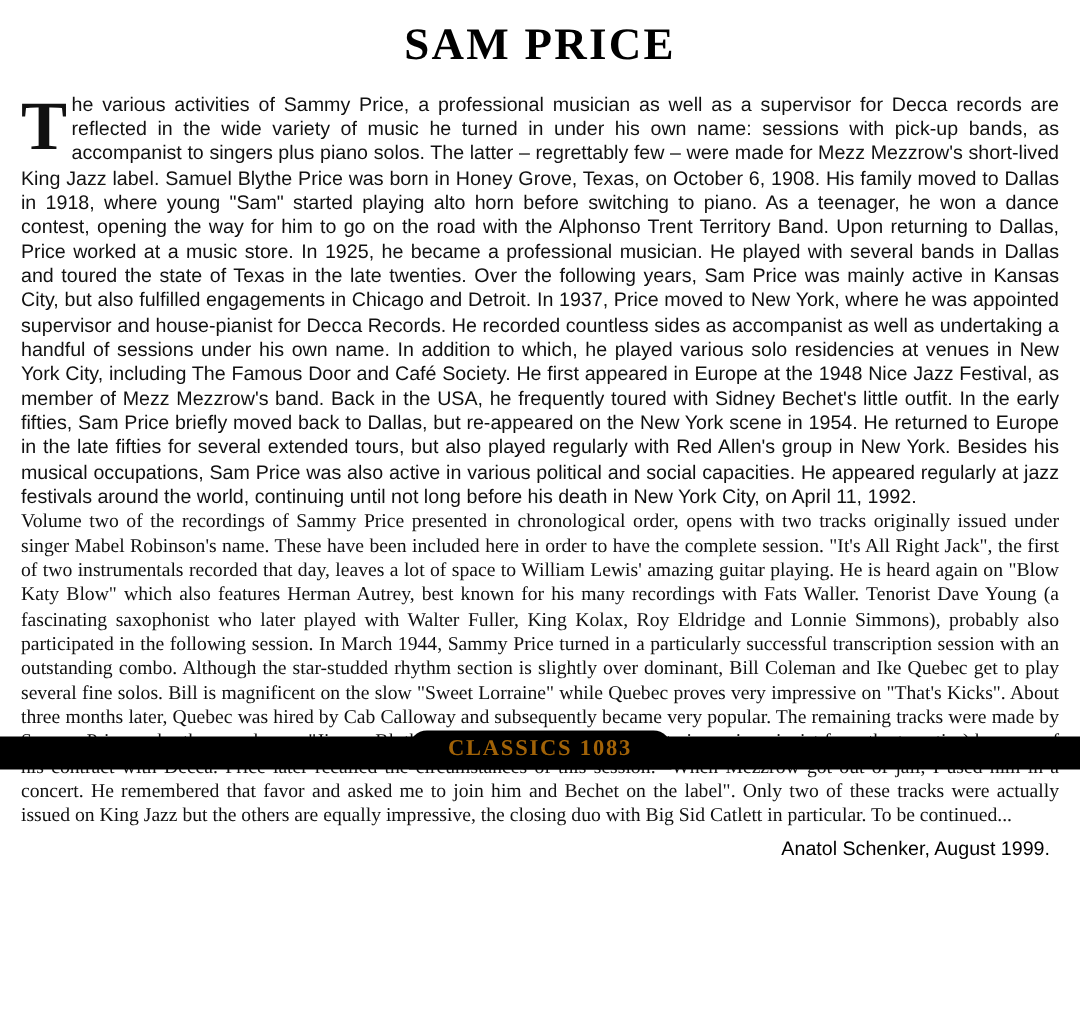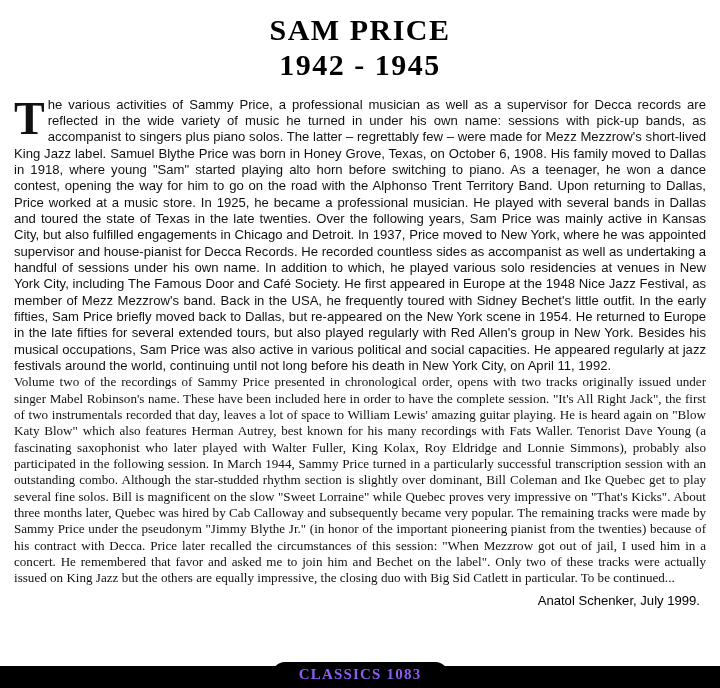--- a/index.html
+++ b/index.html
@@ -10,21 +10,21 @@
     width: 720px;
     height: 688px;
     background: #ffffff;
     font-family: "Liberation Sans", sans-serif;
     color: #000000;
     overflow: hidden;
   }
   .page {
     position: relative;
     width: 720px;
-    height: 688px;
+    height: 513px;
     box-sizing: border-box;
     padding: 10px 14px 0 14px;
   }
   .title-block {
     text-align: center;
     margin-top: 4px;
   }
   .title-main {
     font-family: "Liberation Serif", serif;
     font-weight: bold;
@@ -85,46 +85,45 @@
     width: 720px;
     height: 22px;
     background: #000000;
   }
   .footer-badge {
     position: absolute;
     left: 50%;
     transform: translateX(-50%);
     bottom: 0px;
     background: #000000;
-    color: #8b5cf6;
+    color: #a16207;
     font-family: "Liberation Serif", serif;
     font-weight: bold;
     font-size: 15px;
     letter-spacing: 1.2px;
     padding: 4px 26px 5px 26px;
     border-radius: 12px 12px 0 0;
     text-align: center;
     white-space: nowrap;
   }
 </style>
 </head>
 <body>
 
 <div class="page">
 
   <div class="title-block">
     <div class="title-main">SAM PRICE</div>
-    <div class="title-years">1942 - 1945</div>
   </div>
 
   <div class="body-text">
     <p class="para"><span class="dropcap">T</span><span>he various activities of Sammy Price, a professional musician as well as a supervisor for Decca records are reflected in the wide variety of music he turned in under his own name: sessions with pick-up bands, as accompanist to singers plus piano solos. The latter – regrettably few – were made for Mezz Mezzrow's short-lived King Jazz label. Samuel Blythe Price was born in Honey Grove, Texas, on October 6, 1908. His family moved to Dallas in 1918, where young "Sam" started playing alto horn before switching to piano. As a teenager, he won a dance contest, opening the way for him to go on the road with the Alphonso Trent Territory Band. Upon returning to Dallas, Price worked at a music store. In 1925, he became a professional musician. He played with several bands in Dallas and toured the state of Texas in the late twenties. Over the following years, Sam Price was mainly active in Kansas City, but also fulfilled engagements in Chicago and Detroit. In 1937, Price moved to New York, where he was appointed supervisor and house-pianist for Decca Records. He recorded countless sides as accompanist as well as undertaking a handful of sessions under his own name. In addition to which, he played various solo residencies at venues in New York City, including The Famous Door and Café Society. He first appeared in Europe at the 1948 Nice Jazz Festival, as member of Mezz Mezzrow's band. Back in the USA, he frequently toured with Sidney Bechet's little outfit. In the early fifties, Sam Price briefly moved back to Dallas, but re-appeared on the New York scene in 1954. He returned to Europe in the late fifties for several extended tours, but also played regularly with Red Allen's group in New York. Besides his musical occupations, Sam Price was also active in various political and social capacities. He appeared regularly at jazz festivals around the world, continuing until not long before his death in New York City, on April 11, 1992.</span></p>
     <p class="para">Volume two of the recordings of Sammy Price presented in chronological order, opens with two tracks originally issued under singer Mabel Robinson's name. These have been included here in order to have the complete session. "It's All Right Jack", the first of two instrumentals recorded that day, leaves a lot of space to William Lewis' amazing guitar playing. He is heard again on "Blow Katy Blow" which also features Herman Autrey, best known for his many recordings with Fats Waller. Tenorist Dave Young (a fascinating saxophonist who later played with Walter Fuller, King Kolax, Roy Eldridge and Lonnie Simmons), probably also participated in the following session. In March 1944, Sammy Price turned in a particularly successful transcription session with an outstanding combo. Although the star-studded rhythm section is slightly over dominant, Bill Coleman and Ike Quebec get to play several fine solos. Bill is magnificent on the slow "Sweet Lorraine" while Quebec proves very impressive on "That's Kicks". About three months later, Quebec was hired by Cab Calloway and subsequently became very popular. The remaining tracks were made by Sammy Price under the pseudonym "Jimmy Blythe Jr." (in honor of the important pioneering pianist from the twenties) because of his contract with Decca. Price later recalled the circumstances of this session: "When Mezzrow got out of jail, I used him in a concert. He remembered that favor and asked me to join him and Bechet on the label". Only two of these tracks were actually issued on King Jazz but the others are equally impressive, the closing duo with Big Sid Catlett in particular. To be continued...</p>
   </div>
 
-  <div class="signature">Anatol Schenker, July 1999.</div>
+  <div class="signature">Anatol Schenker, August 1999.</div>
 
   <div class="footer">
     <div class="footer-bar"></div>
     <div class="footer-badge">CLASSICS 1083</div>
   </div>
 
 </div>
 
 </body></html>

